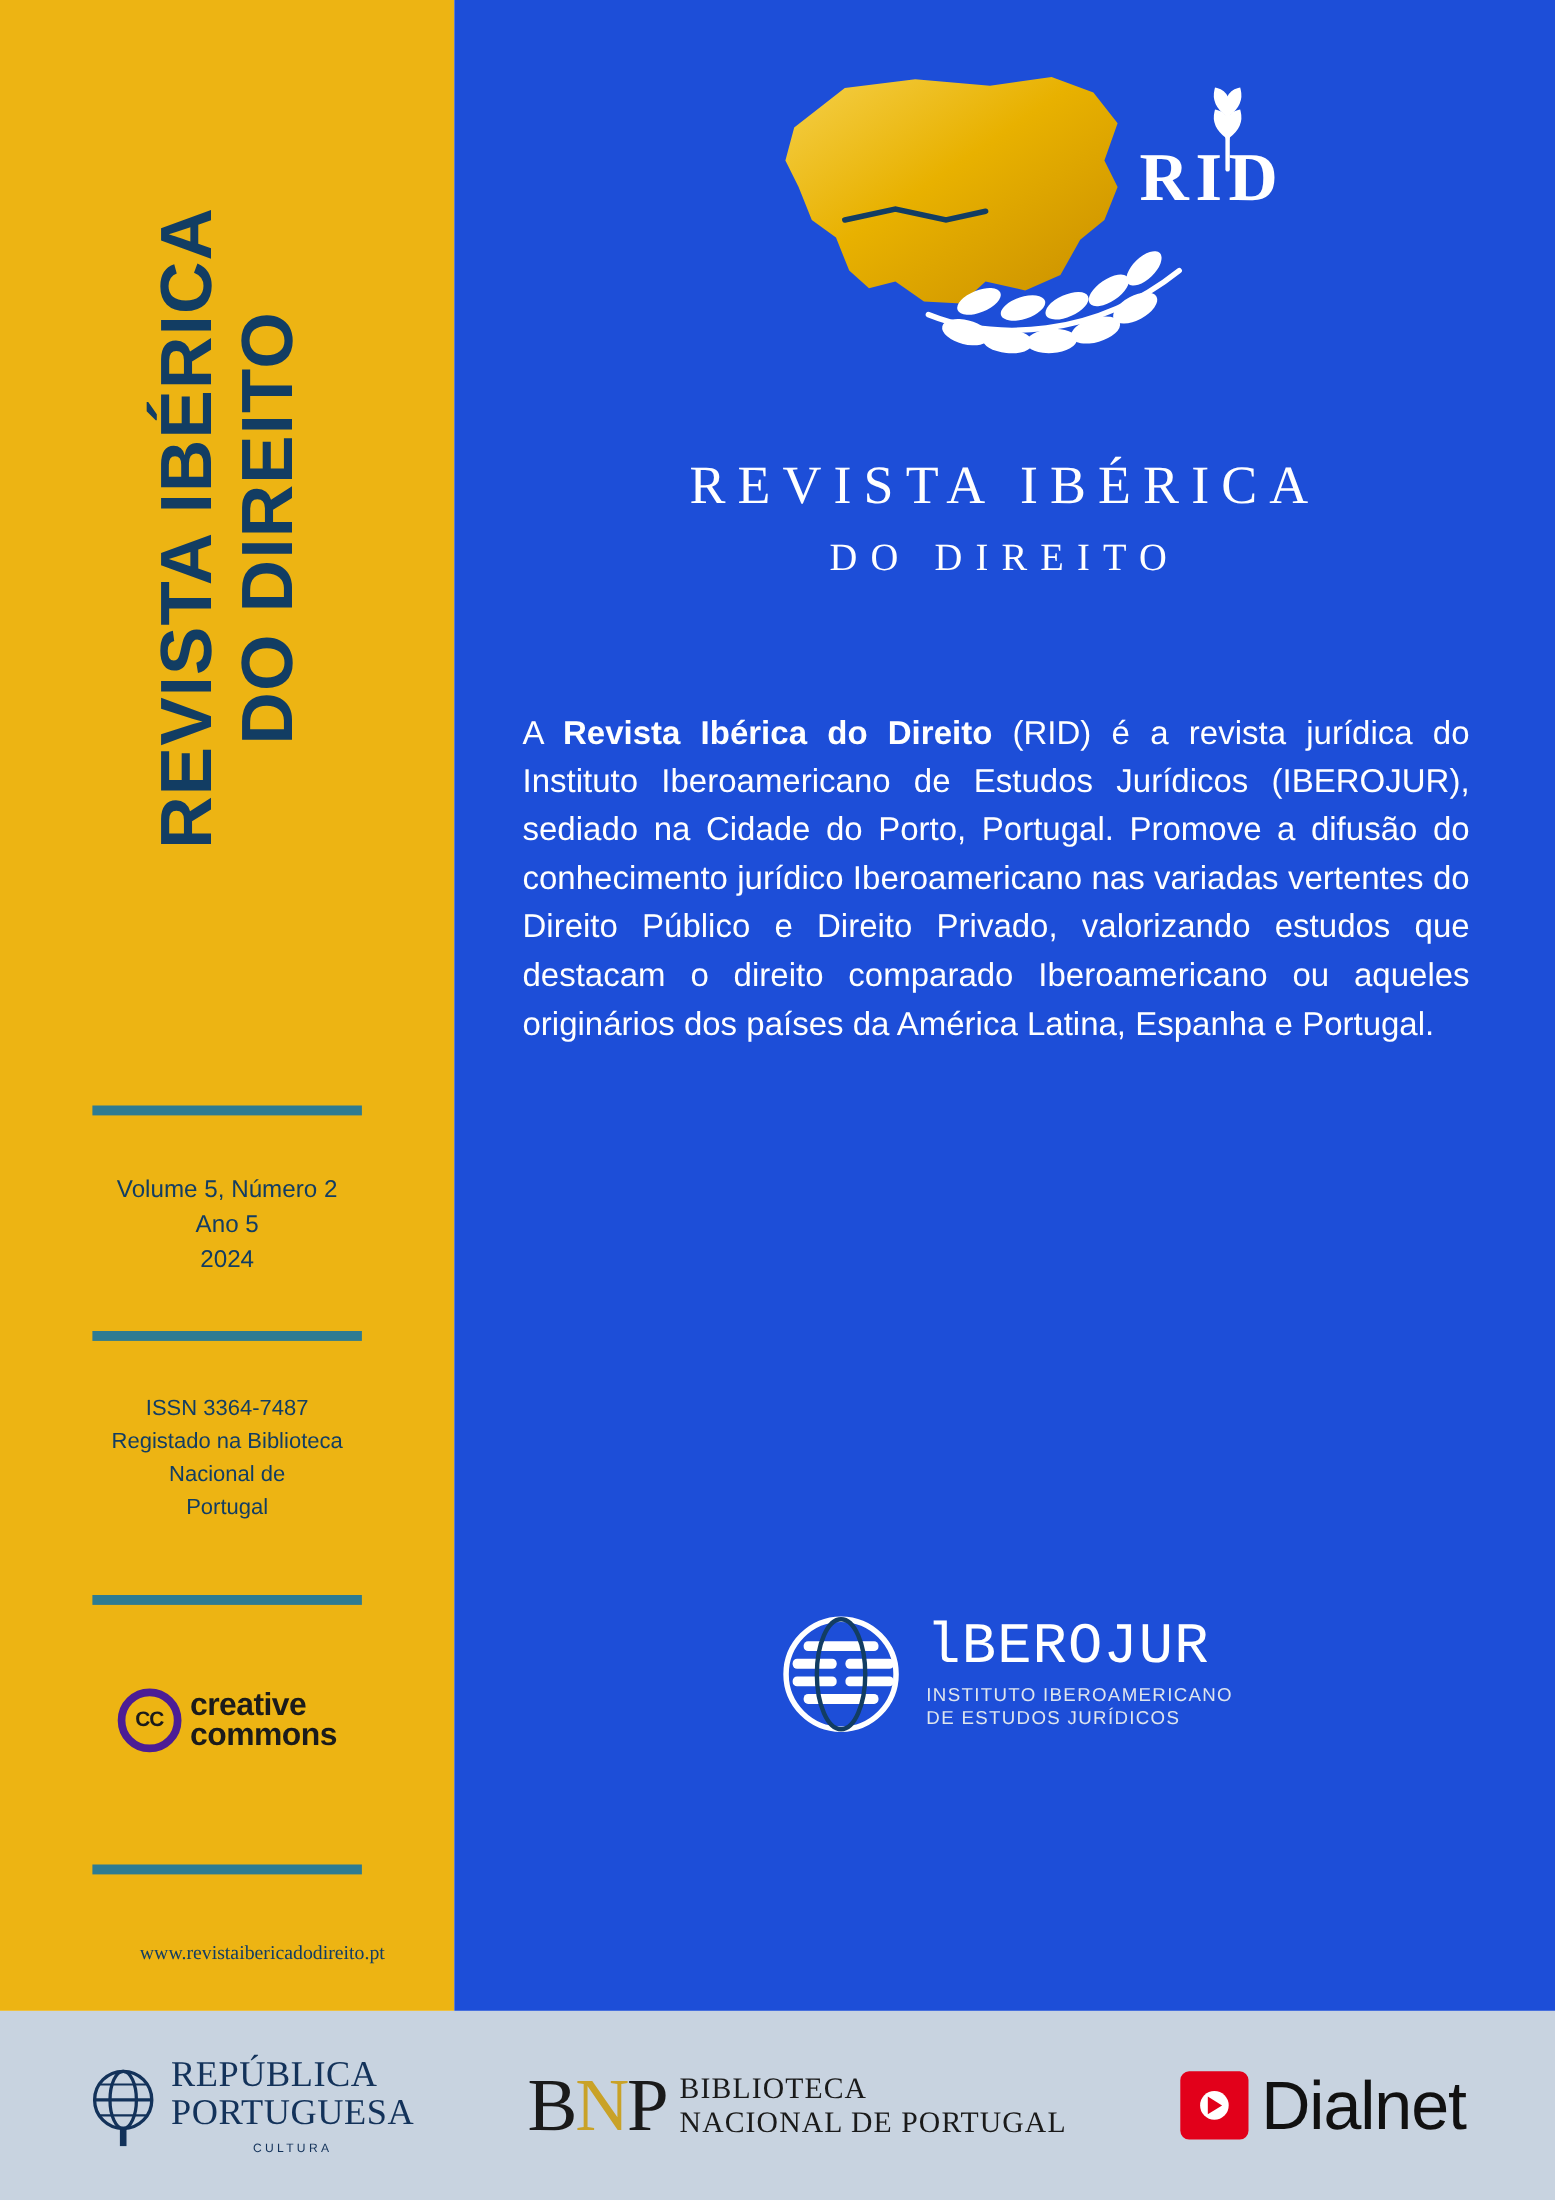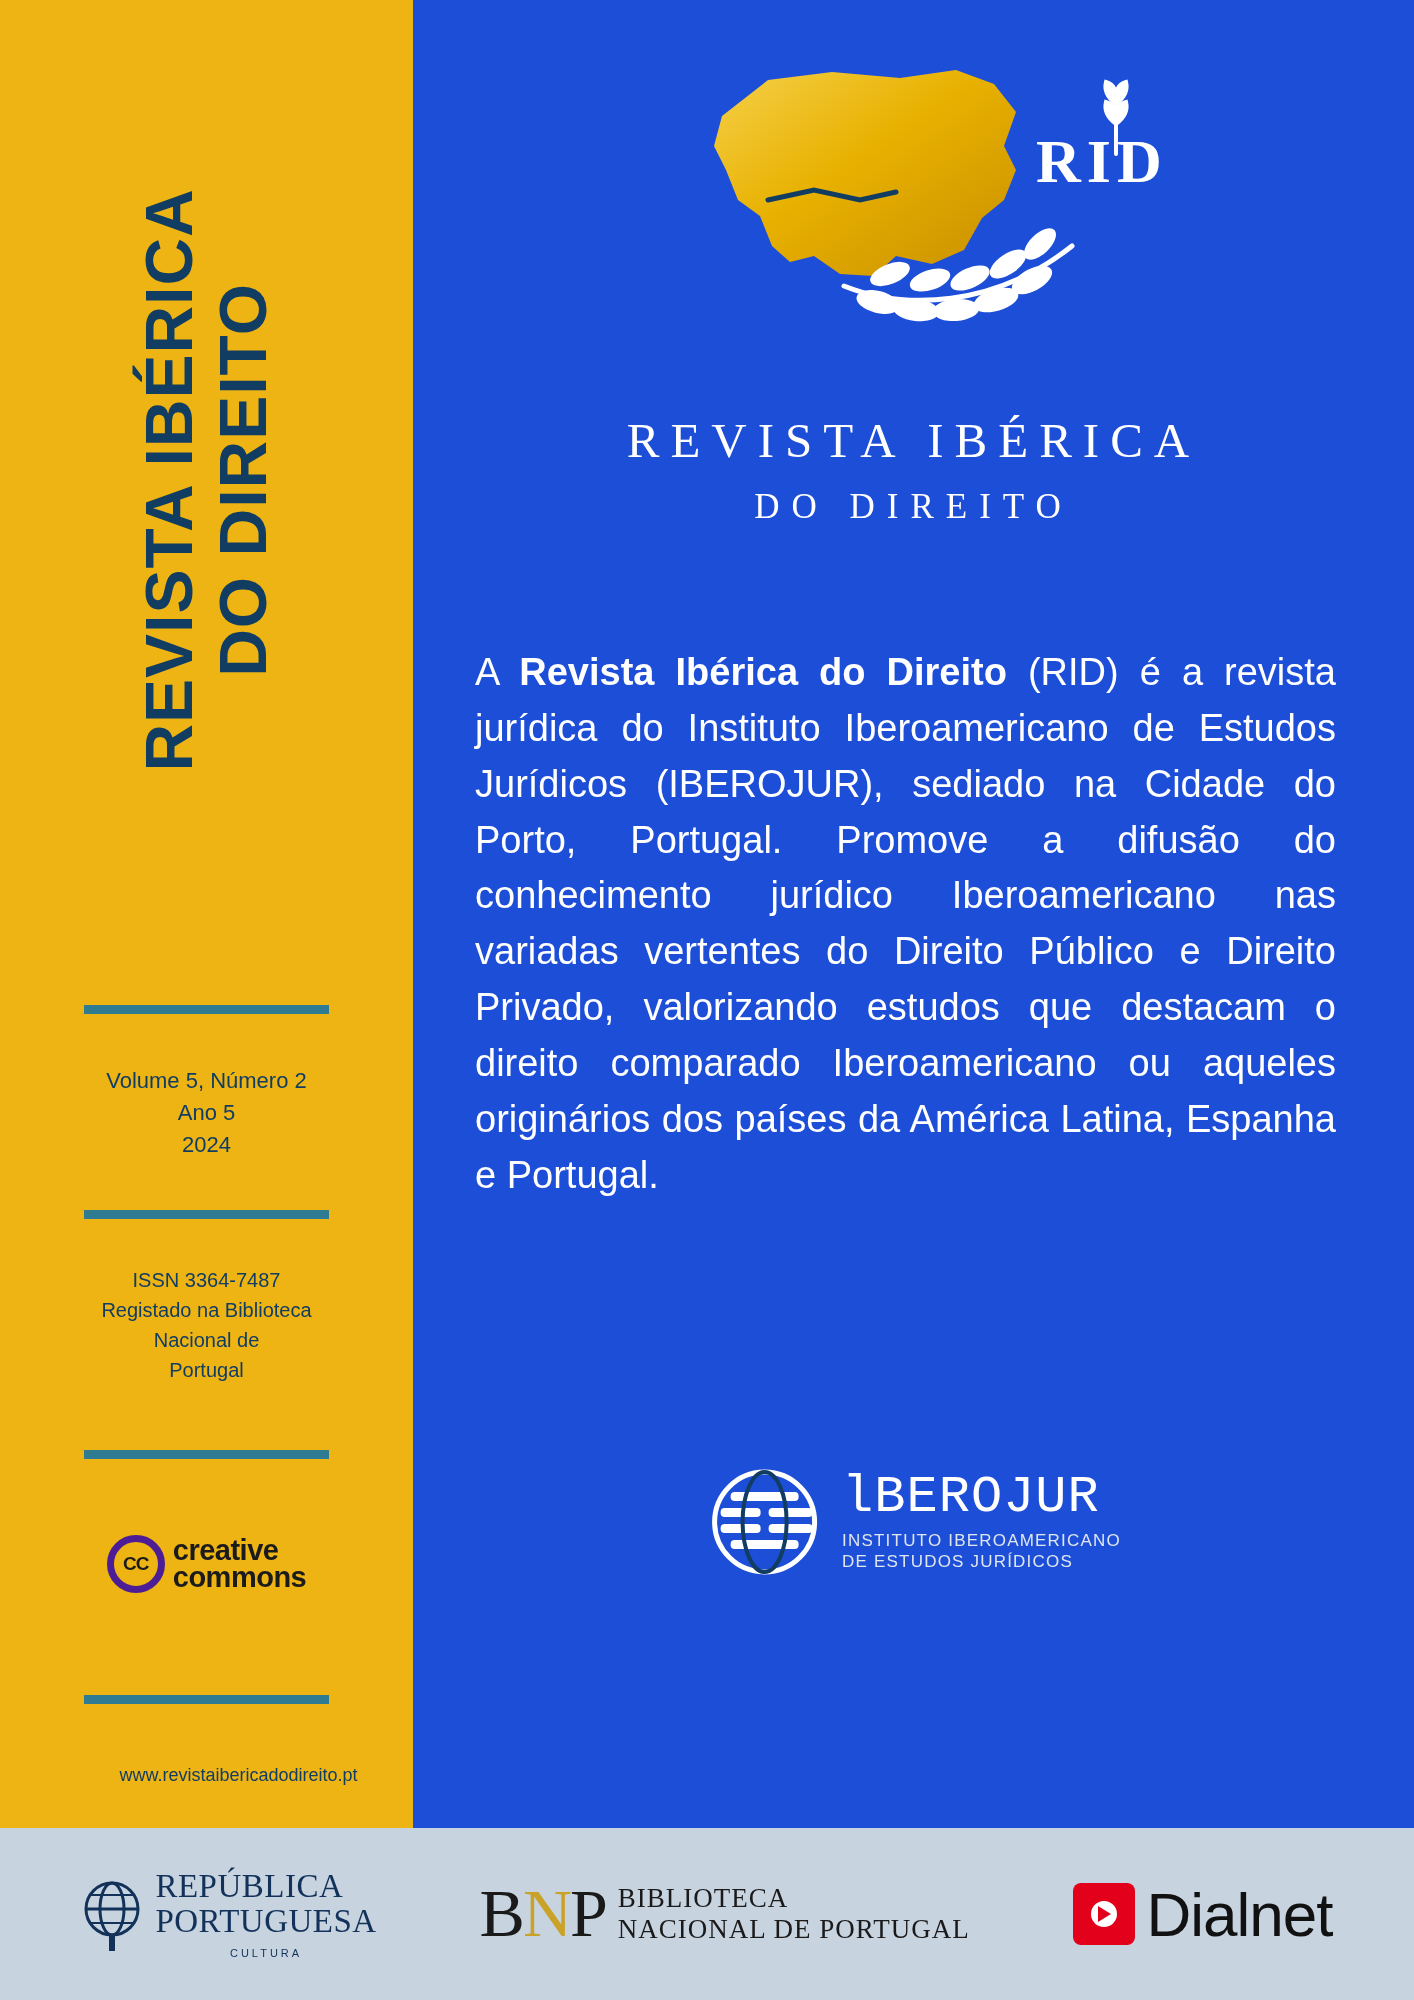--- a/index.html
+++ b/index.html
@@ -149,21 +149,21 @@
     color: #ffffff;
     font-family: "Liberation Serif", serif;
     font-size: 35px;
     letter-spacing: 12px;
     margin-top: 18px;
     font-weight: normal;
   }
 
   .abstract {
     margin: 118px 78px 0 62px;
-    font-size: 38px;
+    font-size: 30px;
     line-height: 1.47;
     text-align: justify;
     color: #ffffff;
   }
   .abstract b {
     font-weight: bold;
   }
 
   
   .iberojur {
@@ -325,21 +325,21 @@
             <div>creative</div>
             <div>commons</div>
           </div>
         </div>
       </div>
 
       <div style="position:absolute; top:1695px; left:0; width:413px;">
         <div class="rule"></div>
       </div>
 
-      <div style="position:absolute; top:1765px; left:0; width:477px;">
+      <div style="position:absolute; top:1765px; left:0; width:477px;font-family:Liberation Serif, serif;">
         <div class="spine-url">www.revistaibericadodireito.pt</div>
       </div>
 
     </div>
 
     <div class="main">
 
       <div class="logo-area">
         <div class="rid-emblem">
           <svg width="500" height="290" viewBox="0 0 500 290" xmlns="http://www.w3.org/2000/svg">

